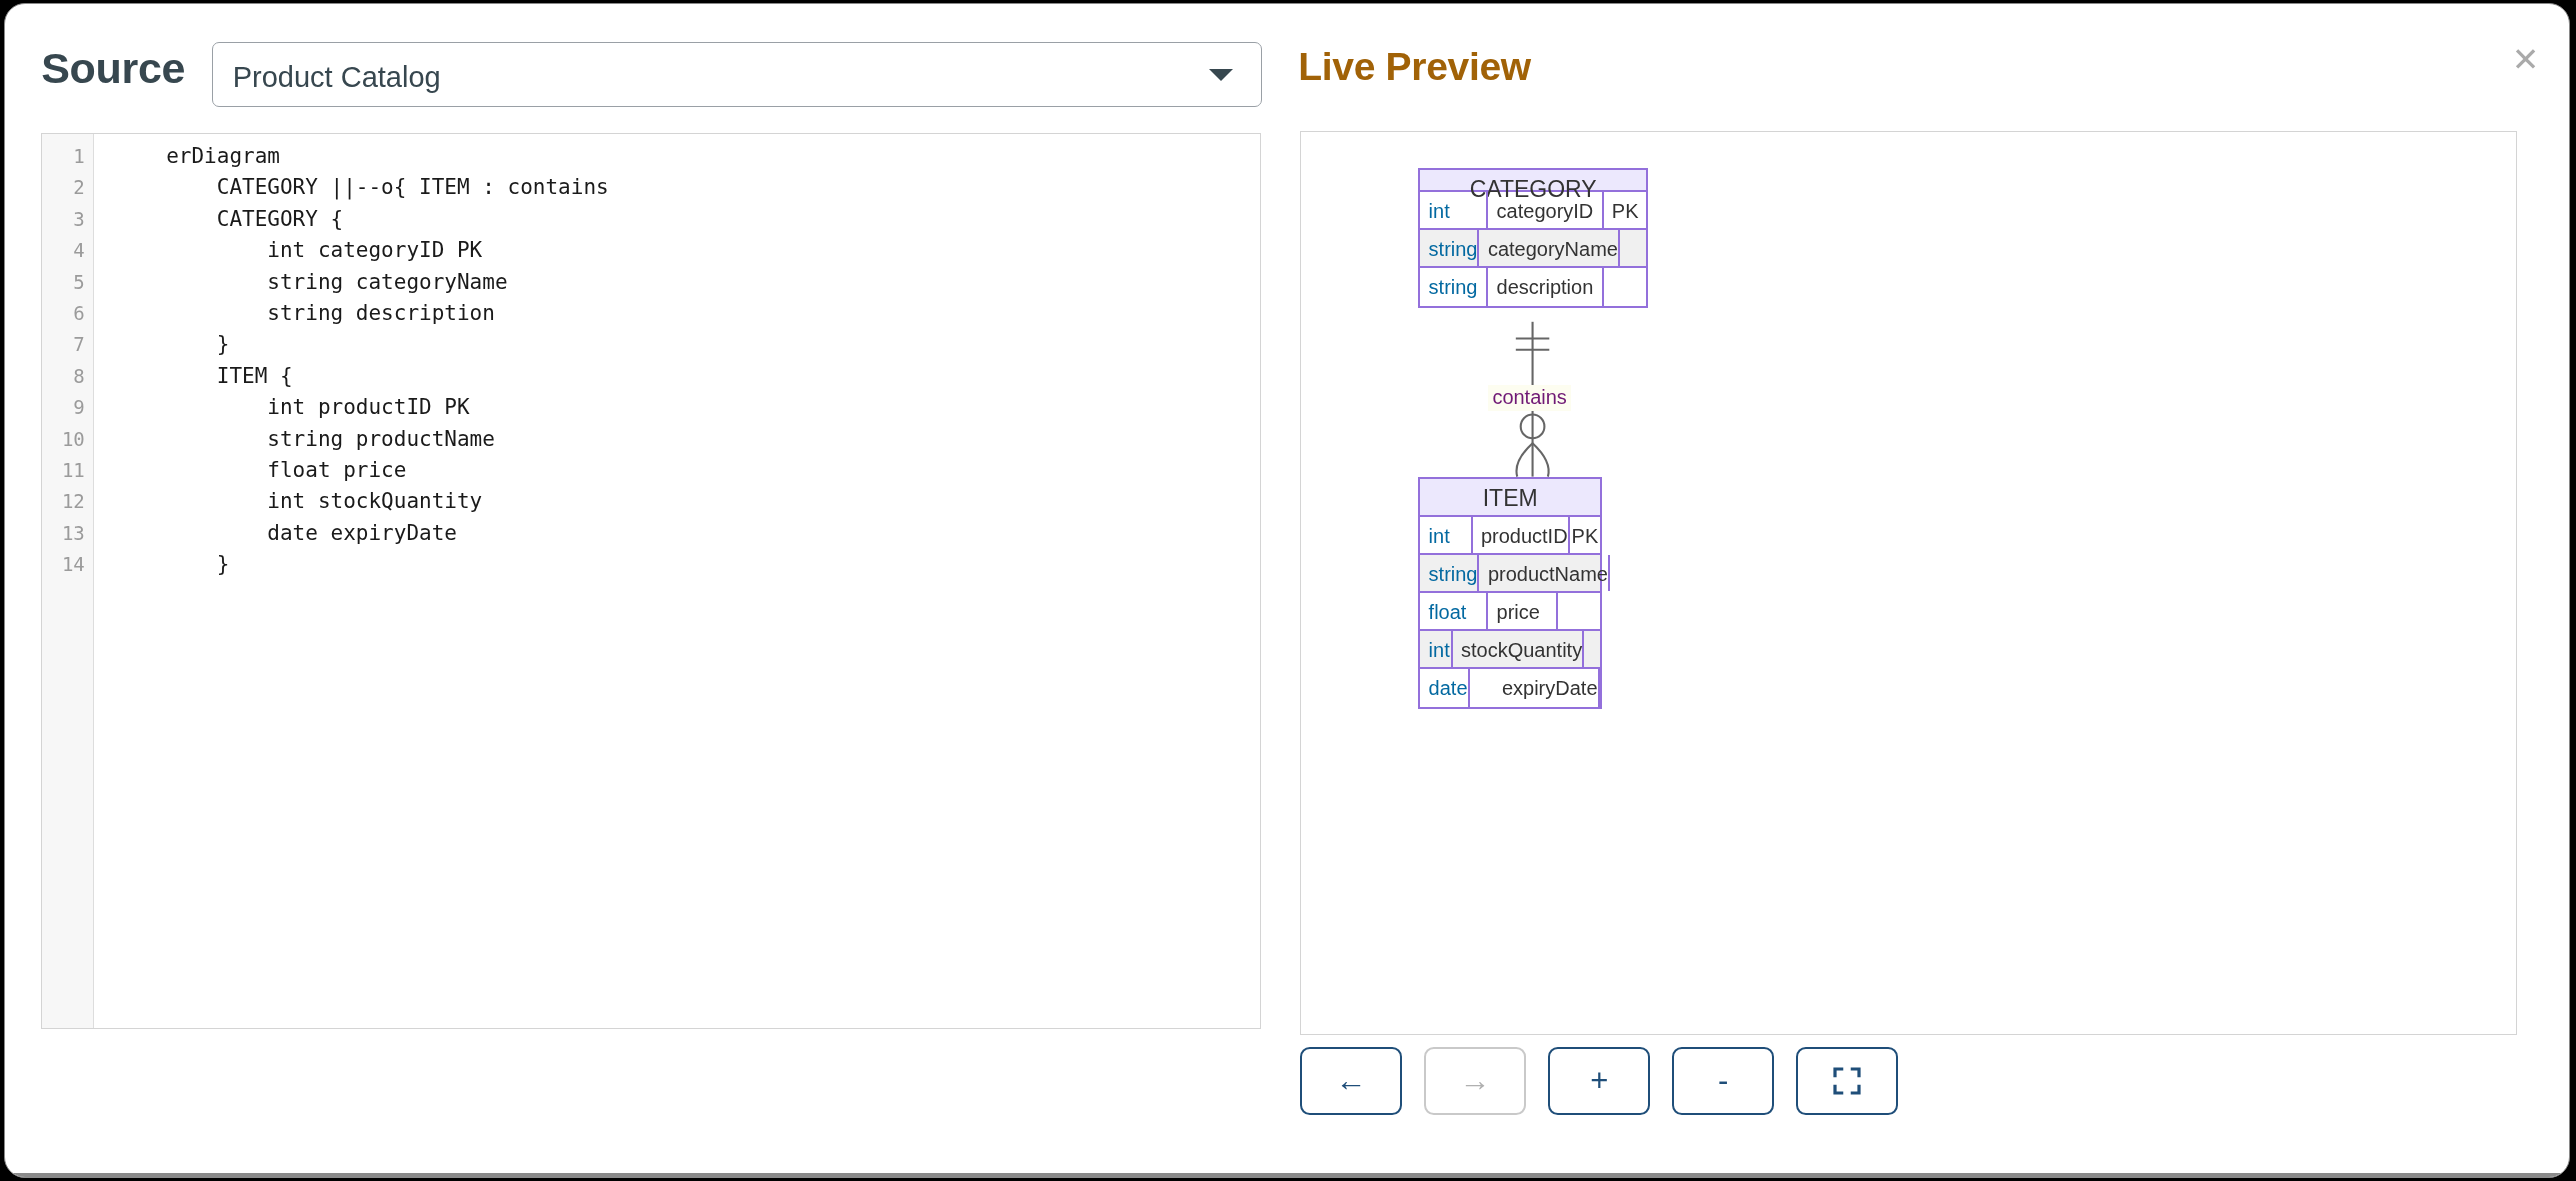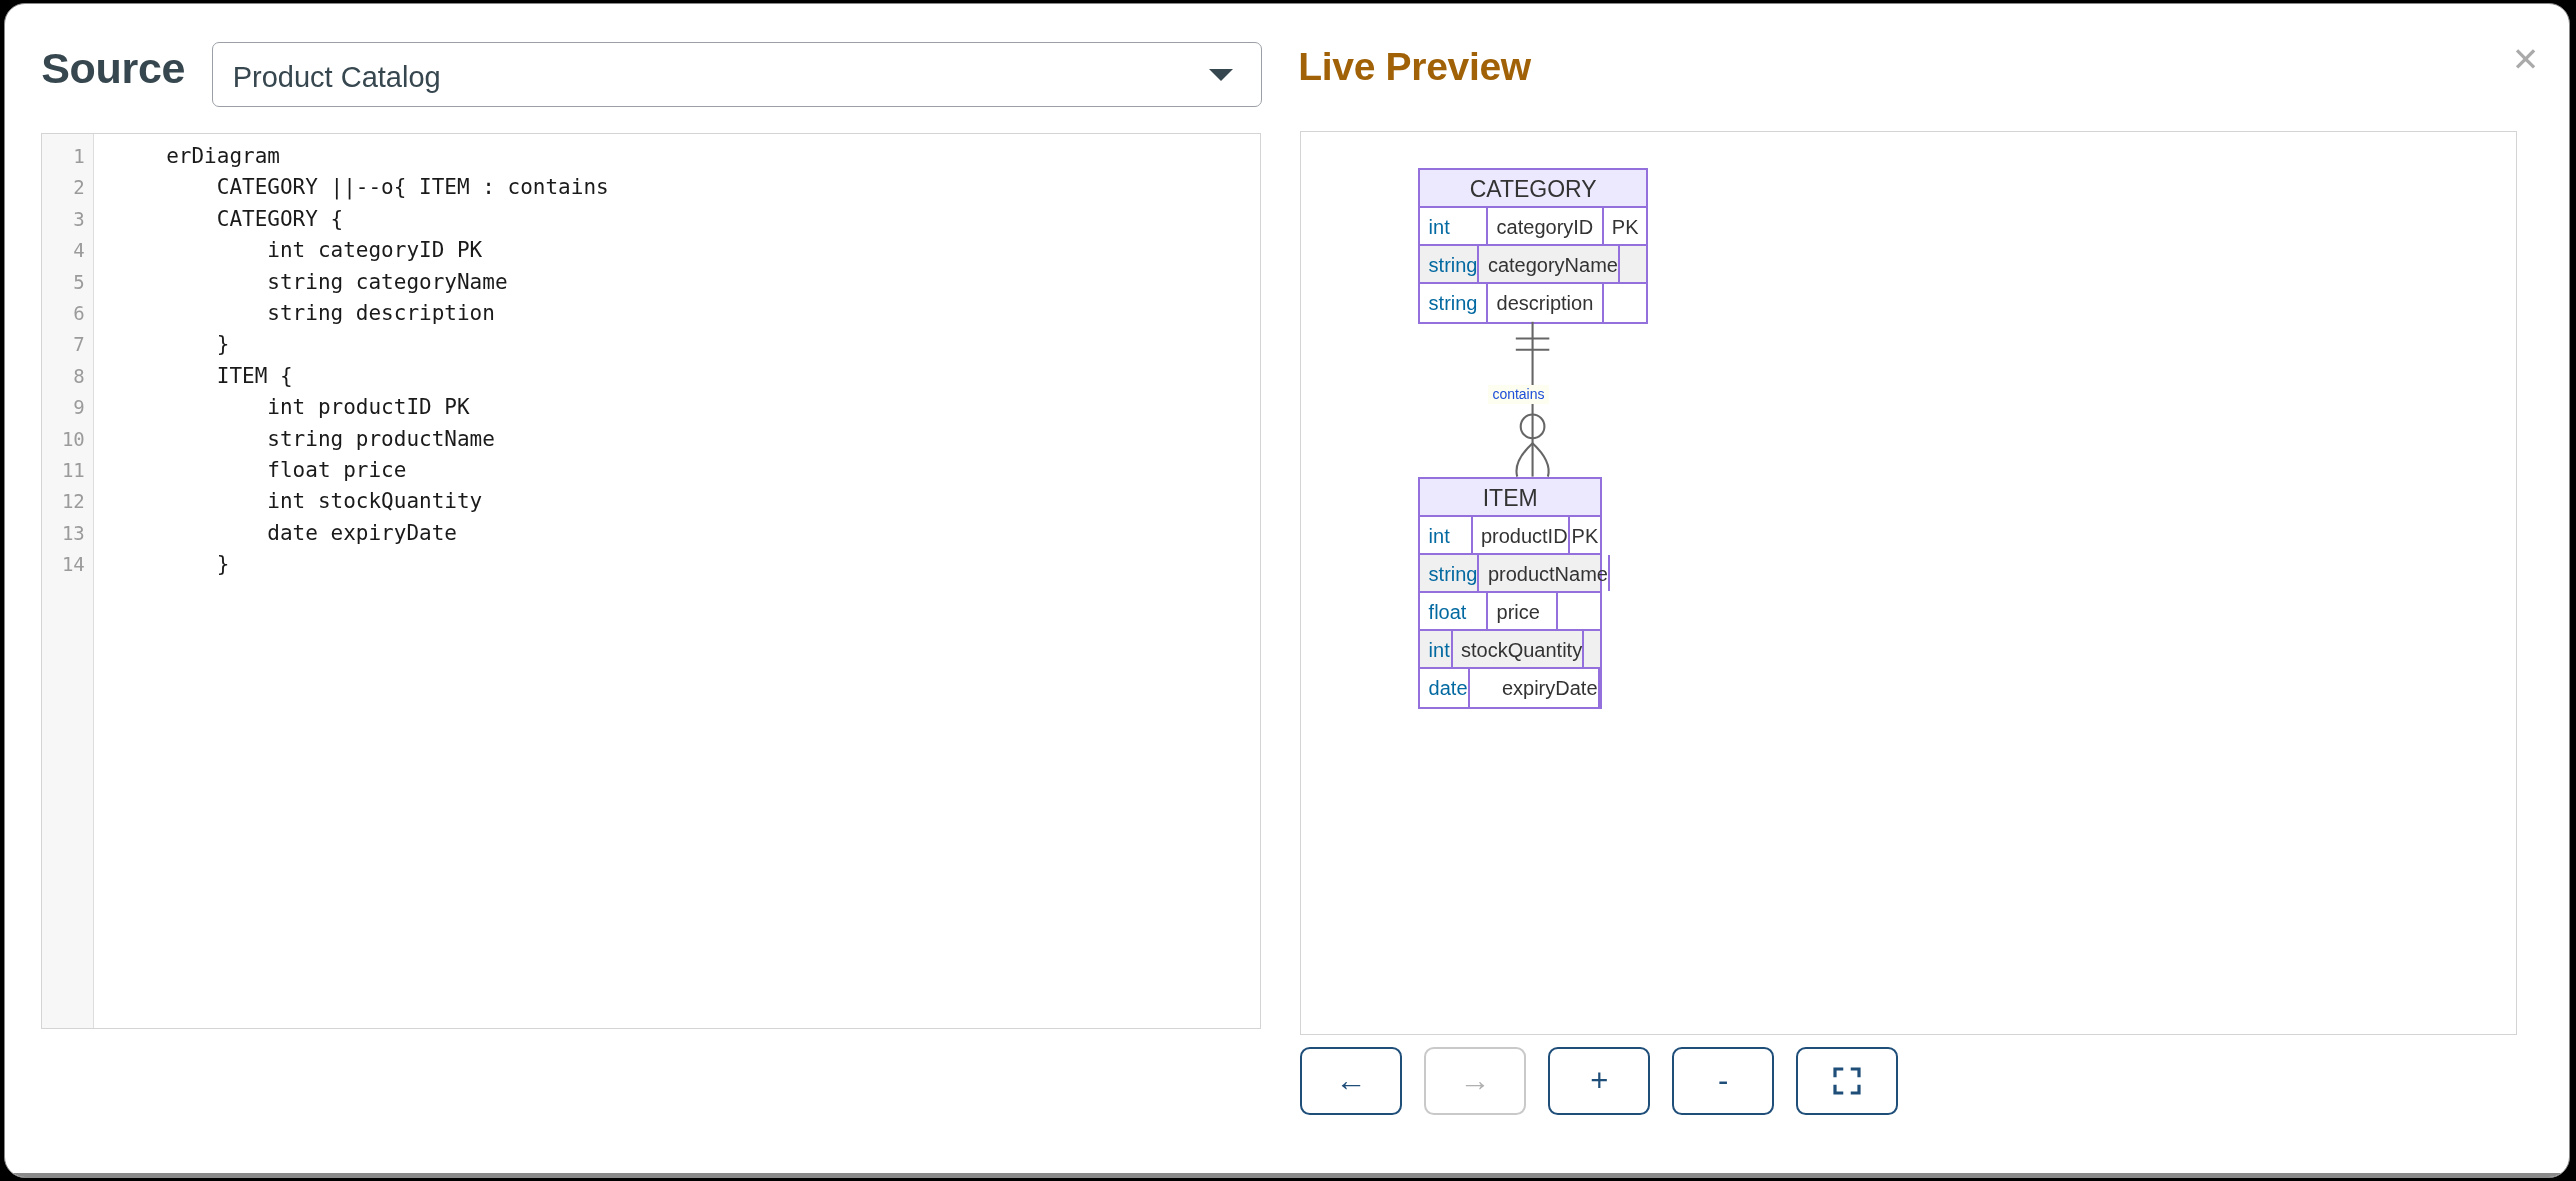--- a/index.html
+++ b/index.html
@@ -238,22 +238,22 @@
     width: 42px;
     text-align: center;
     font-size: 20px;
     color: #333333;
     box-sizing: border-box;
     line-height: 38px;
   }
 
   #rel-label {
     position: absolute;
-    font-size: 14px;
-    color: #1d4ed8;
+    font-size: 20px;
+    color: #701a75;
     background: #fdfdf0;
     padding: 1.4px 4.2px;
     white-space: nowrap;
     text-align: center;
   }
 
   
   #preview-toolbar {
     position: absolute;
     left: 1295px;
@@ -342,21 +342,21 @@
         <div class="code-line" style="top: 352px;">        int stockQuantity</div>
         <div class="code-line" style="top: 384px;">        date expiryDate</div>
         <div class="code-line" style="top: 415px;">    }</div>
       </div>
   </div>
 
 
   <div id="preview-panel">
     <div id="diagram">
         <div class="entity" style="left: 117px; top: 36px; width: 230px;">
-          <div class="entity-header" style="height: 38px; line-height: 38px;">CATEGORY</div>
+          <div class="entity-header" style="height: 22px; line-height: 38px;">CATEGORY</div>
           <div class="attr-row" style="height: 38px;">
             <div class="attr-type">int</div>
             <div class="attr-name">categoryID</div>
             <div class="attr-key">PK</div>
           </div>
           <div class="attr-row alt" style="height: 38px;">
             <div class="attr-type">string</div>
             <div class="attr-name">categoryName</div>
             <div class="attr-key"></div>
           </div>

